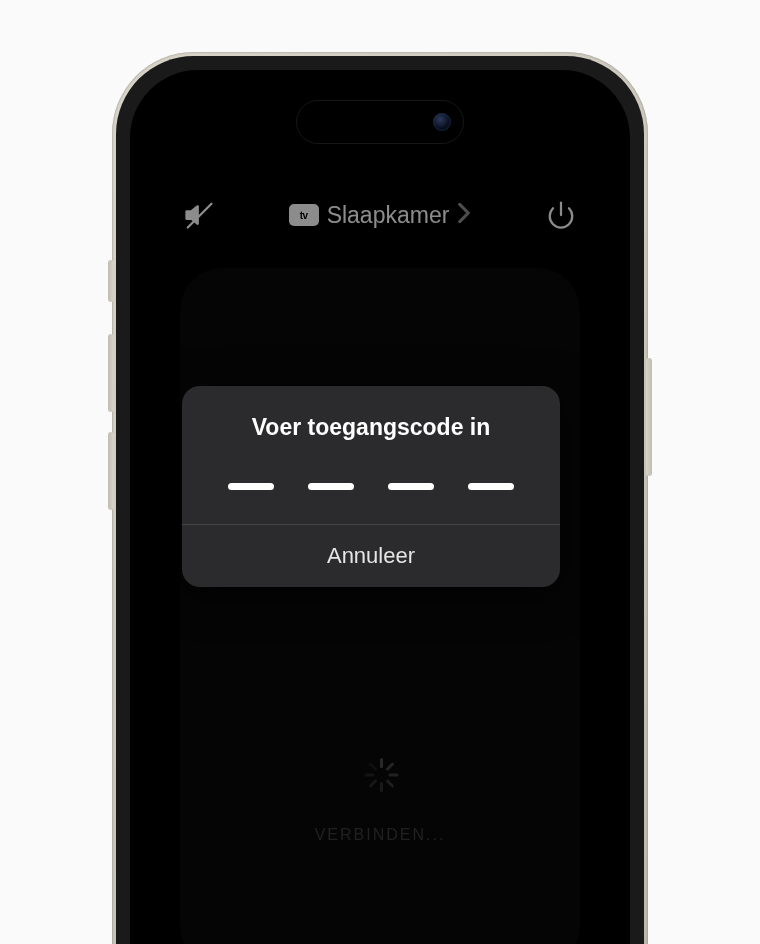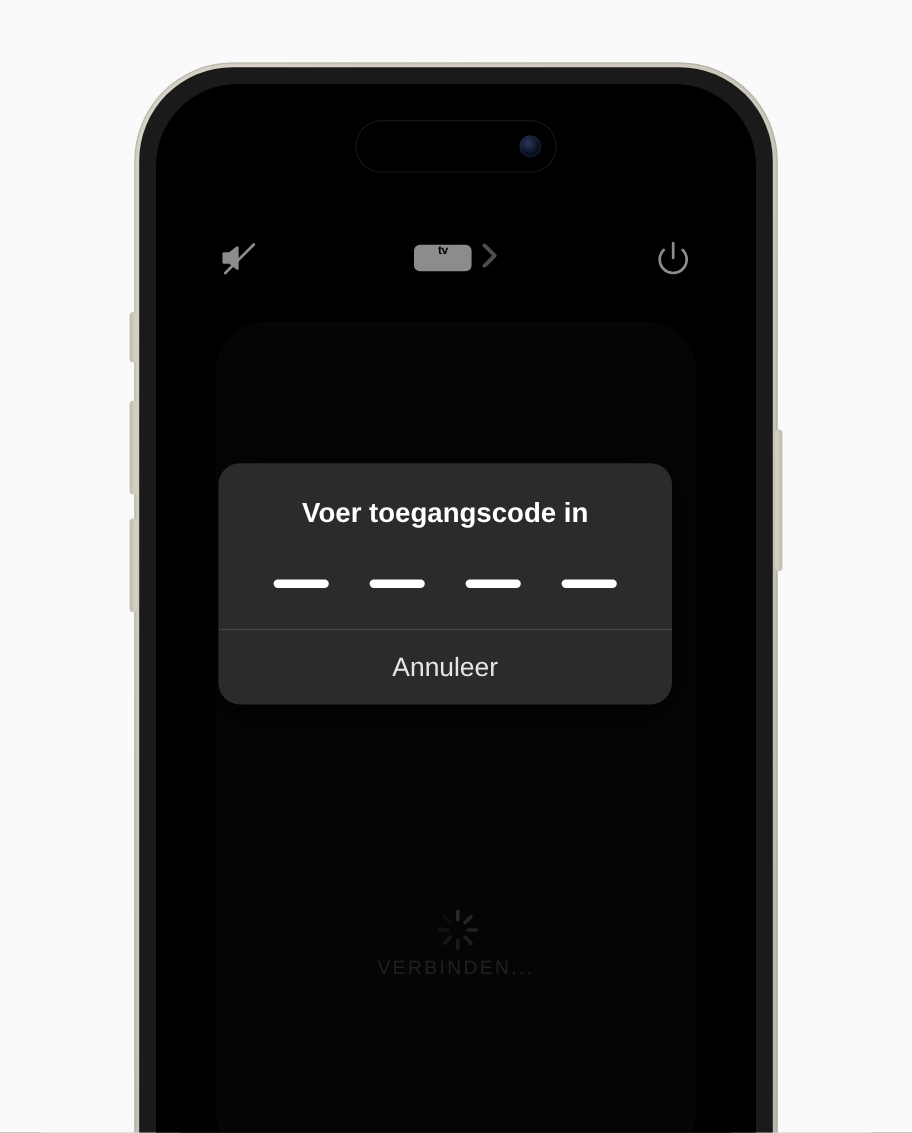--- a/index.html
+++ b/index.html
@@ -133,23 +133,23 @@
 
     .device-selector {
       display: flex;
       align-items: center;
       gap: 8px;
       color: #fff;
     }
 
     .tv-badge {
       display: inline-flex;
-      align-items: flex-start;
+      align-items: center;
       justify-content: center;
-      width: 48px;
+      width: 30px;
       height: 22px;
       background: #fff;
       border-radius: 5px;
     }
 
     .tv-badge-text {
       font-size: 10px;
       font-weight: 700;
       color: #000;
       letter-spacing: -0.5px;
@@ -179,21 +179,21 @@
 
     
     .status-row {
       position: absolute;
       top: 490px;
       left: 0;
       right: 0;
       display: flex;
       flex-direction: column;
       align-items: center;
-      gap: 7px;
+      gap: 34px;
       opacity: 0.45;
     }
 
     .spinner {
       width: 34px;
       height: 34px;
       position: relative;
     }
 
     .spinner span {
@@ -319,20 +319,21 @@
               <svg width="30" height="30" viewBox="0 0 24 24" fill="none" stroke="#fff" stroke-width="1.8" stroke-linecap="round" stroke-linejoin="round">
                 <path d="M11 5 6 9H2v6h4l5 4V5z" fill="#fff" stroke="#fff"></path>
                 <line x1="22" y1="3" x2="3" y2="22"></line>
               </svg>
             </div>
 
             <div class="device-selector">
               <span class="tv-badge">
                 <span class="tv-badge-text">tv</span>
               </span>
+              <span class="device-name">Slaapkamer</span>
               <span class="chevron">
                 <svg width="14" height="20" viewBox="0 0 8 14" fill="none" stroke="#8e8e93" stroke-width="2.2" stroke-linecap="round" stroke-linejoin="round">
                   <polyline points="1,1 7,7 1,13"></polyline>
                 </svg>
               </span>
             </div>
 
             <div class="top-icon">
               <svg width="30" height="30" viewBox="0 0 24 24" fill="none" stroke="#fff" stroke-width="1.8" stroke-linecap="round">
                 <path d="M18.36 6.64a9 9 0 1 1-12.73 0"></path>

